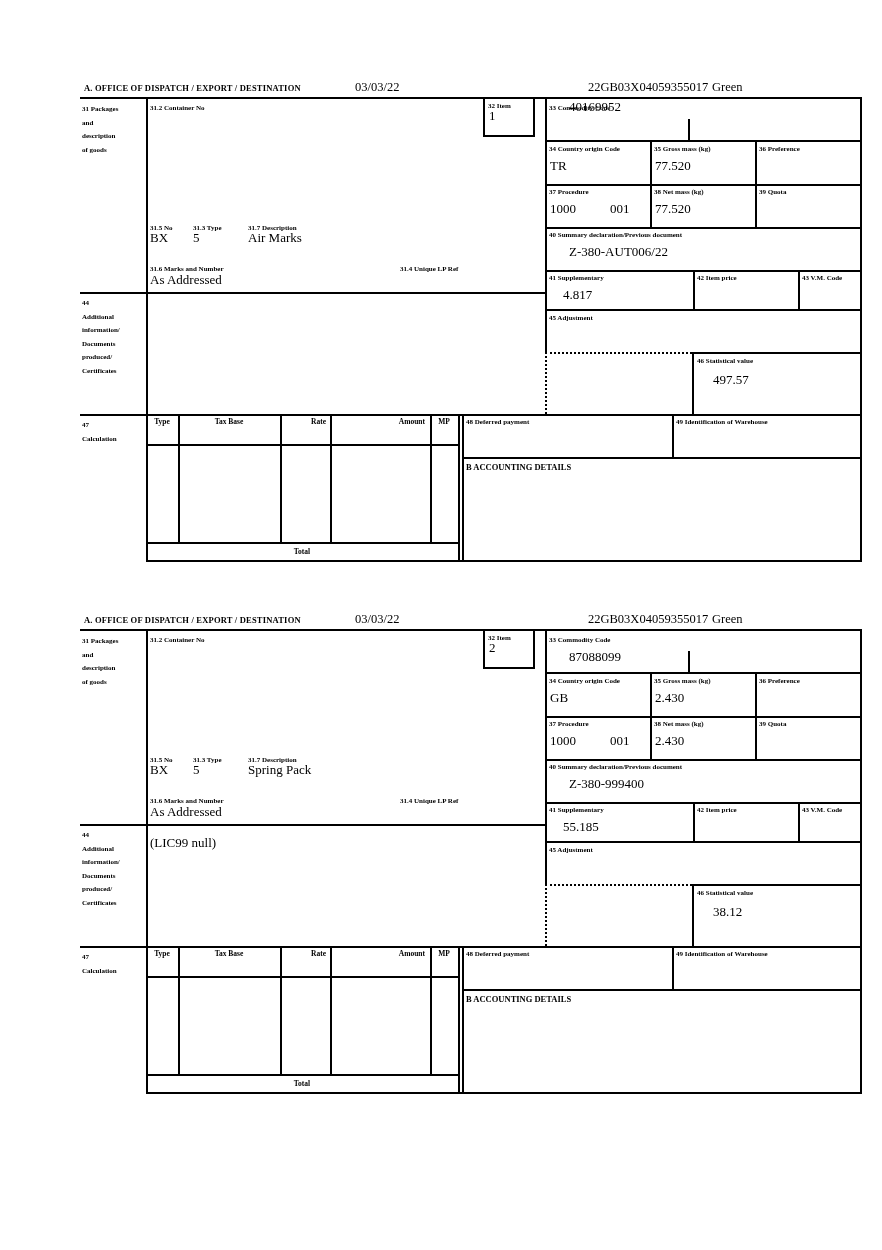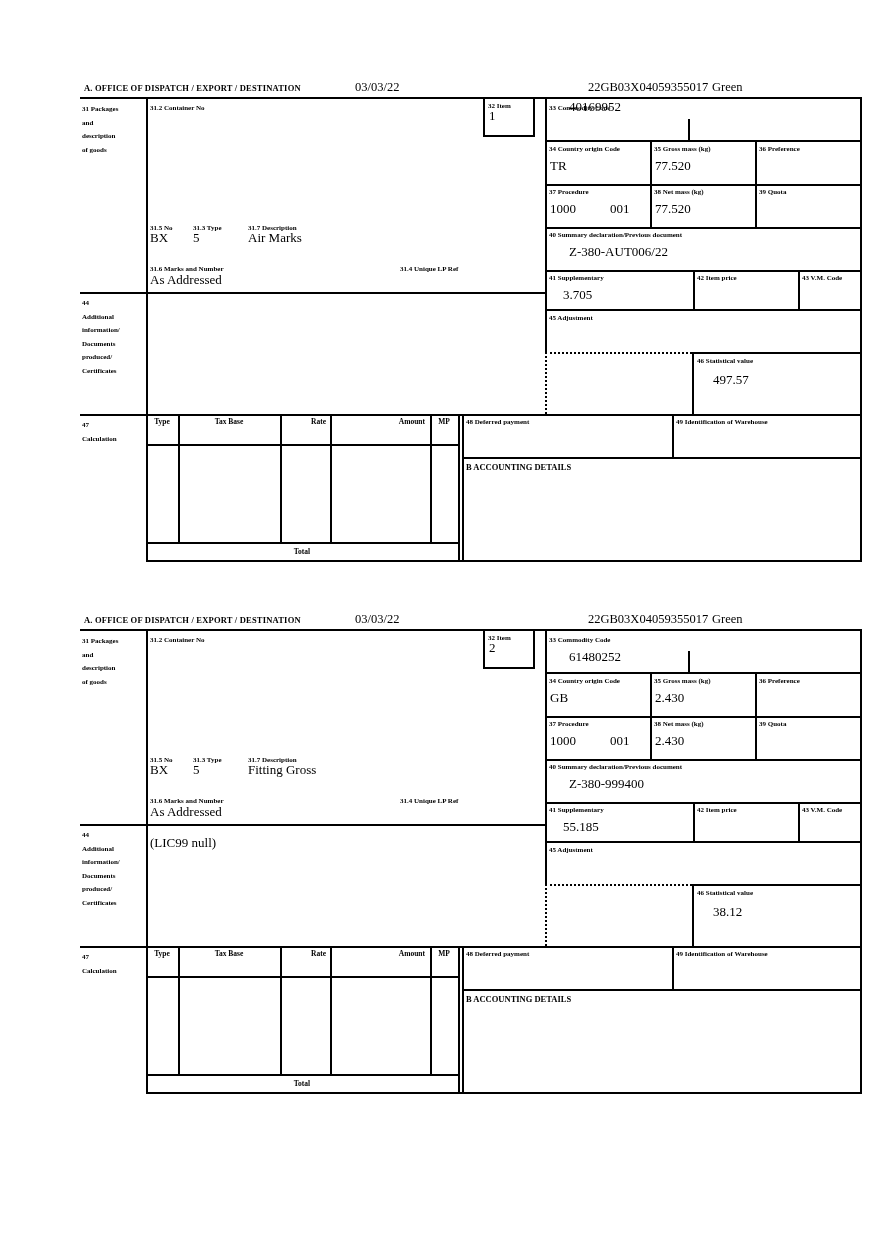--- a/index.html
+++ b/index.html
@@ -103,21 +103,21 @@
     <span class="lbl" style="left:679px;top:46px">36 Preference</span>
     <span class="lbl" style="left:469px;top:89px">37 Procedure</span>
     <span class="val" style="left:470px;top:102px">1000</span>
     <span class="val" style="left:530px;top:102px">001</span>
     <span class="lbl" style="left:574px;top:89px">38 Net mass (kg)</span>
     <span class="val" style="left:575px;top:102px">77.520</span>
     <span class="lbl" style="left:679px;top:89px">39 Quota</span>
     <span class="lbl" style="left:469px;top:132px">40 Summary declaration/Previous document</span>
     <span class="val" style="left:489px;top:145px">Z-380-AUT006/22</span>
     <span class="lbl" style="left:469px;top:175px">41 Supplementary</span>
-    <span class="val" style="left:483px;top:188px">3.705</span>
+    <span class="val" style="left:483px;top:188px">4.817</span>
     <span class="lbl" style="left:617px;top:175px">42 Item price</span>
     <span class="lbl" style="left:722px;top:175px">43 V.M. Code</span>
     <span class="lbl" style="left:469px;top:215px">45 Adjustment</span>
     <span class="lbl" style="left:617px;top:258px">46 Statistical value</span>
     <span class="val" style="left:633px;top:273px">497.57</span>
 
     <div class="cth" style="left:66px;width:32px;text-align:center">Type</div>
     <div class="cth" style="left:98px;width:102px;text-align:center">Tax Base</div>
     <div class="cth" style="left:200px;width:46px;text-align:right">Rate</div>
     <div class="cth" style="left:250px;width:95px;text-align:right">Amount</div>
@@ -182,28 +182,28 @@
     <span class="lbl" style="left:70px;top:5px">31.2 Container No</span>
     <div class="itembox">
       <span class="lbl" style="left:3px;top:3px">32 Item</span>
       <span class="val" style="left:4px;top:9px">2</span>
     </div>
     <span class="lbl" style="left:70px;top:125px">31.5 No</span>
     <span class="lbl" style="left:113px;top:125px">31.3 Type</span>
     <span class="lbl" style="left:168px;top:125px">31.7 Description</span>
     <span class="val" style="left:70px;top:131px">BX</span>
     <span class="val" style="left:113px;top:131px">5</span>
-    <span class="val" style="left:168px;top:131px">Fitting Gross</span>
+    <span class="val" style="left:168px;top:131px">Spring Pack</span>
     <span class="lbl" style="left:70px;top:166px">31.6 Marks and Number</span>
     <span class="lbl" style="left:320px;top:166px">31.4 Unique LP Ref</span>
     <span class="val" style="left:70px;top:173px">As Addressed</span>
     <span class="val" style="left:70px;top:204px">(LIC99 null)</span>
 
     <span class="lbl" style="left:469px;top:5px">33 Commodity Code</span>
-    <span class="val" style="left:489px;top:18px">61480252</span>
+    <span class="val" style="left:489px;top:18px">87088099</span>
     <span class="lbl" style="left:469px;top:46px">34 Country origin Code</span>
     <span class="val" style="left:470px;top:59px">GB</span>
     <span class="lbl" style="left:574px;top:46px">35 Gross mass (kg)</span>
     <span class="val" style="left:575px;top:59px">2.430</span>
     <span class="lbl" style="left:679px;top:46px">36 Preference</span>
     <span class="lbl" style="left:469px;top:89px">37 Procedure</span>
     <span class="val" style="left:470px;top:102px">1000</span>
     <span class="val" style="left:530px;top:102px">001</span>
     <span class="lbl" style="left:574px;top:89px">38 Net mass (kg)</span>
     <span class="val" style="left:575px;top:102px">2.430</span>

